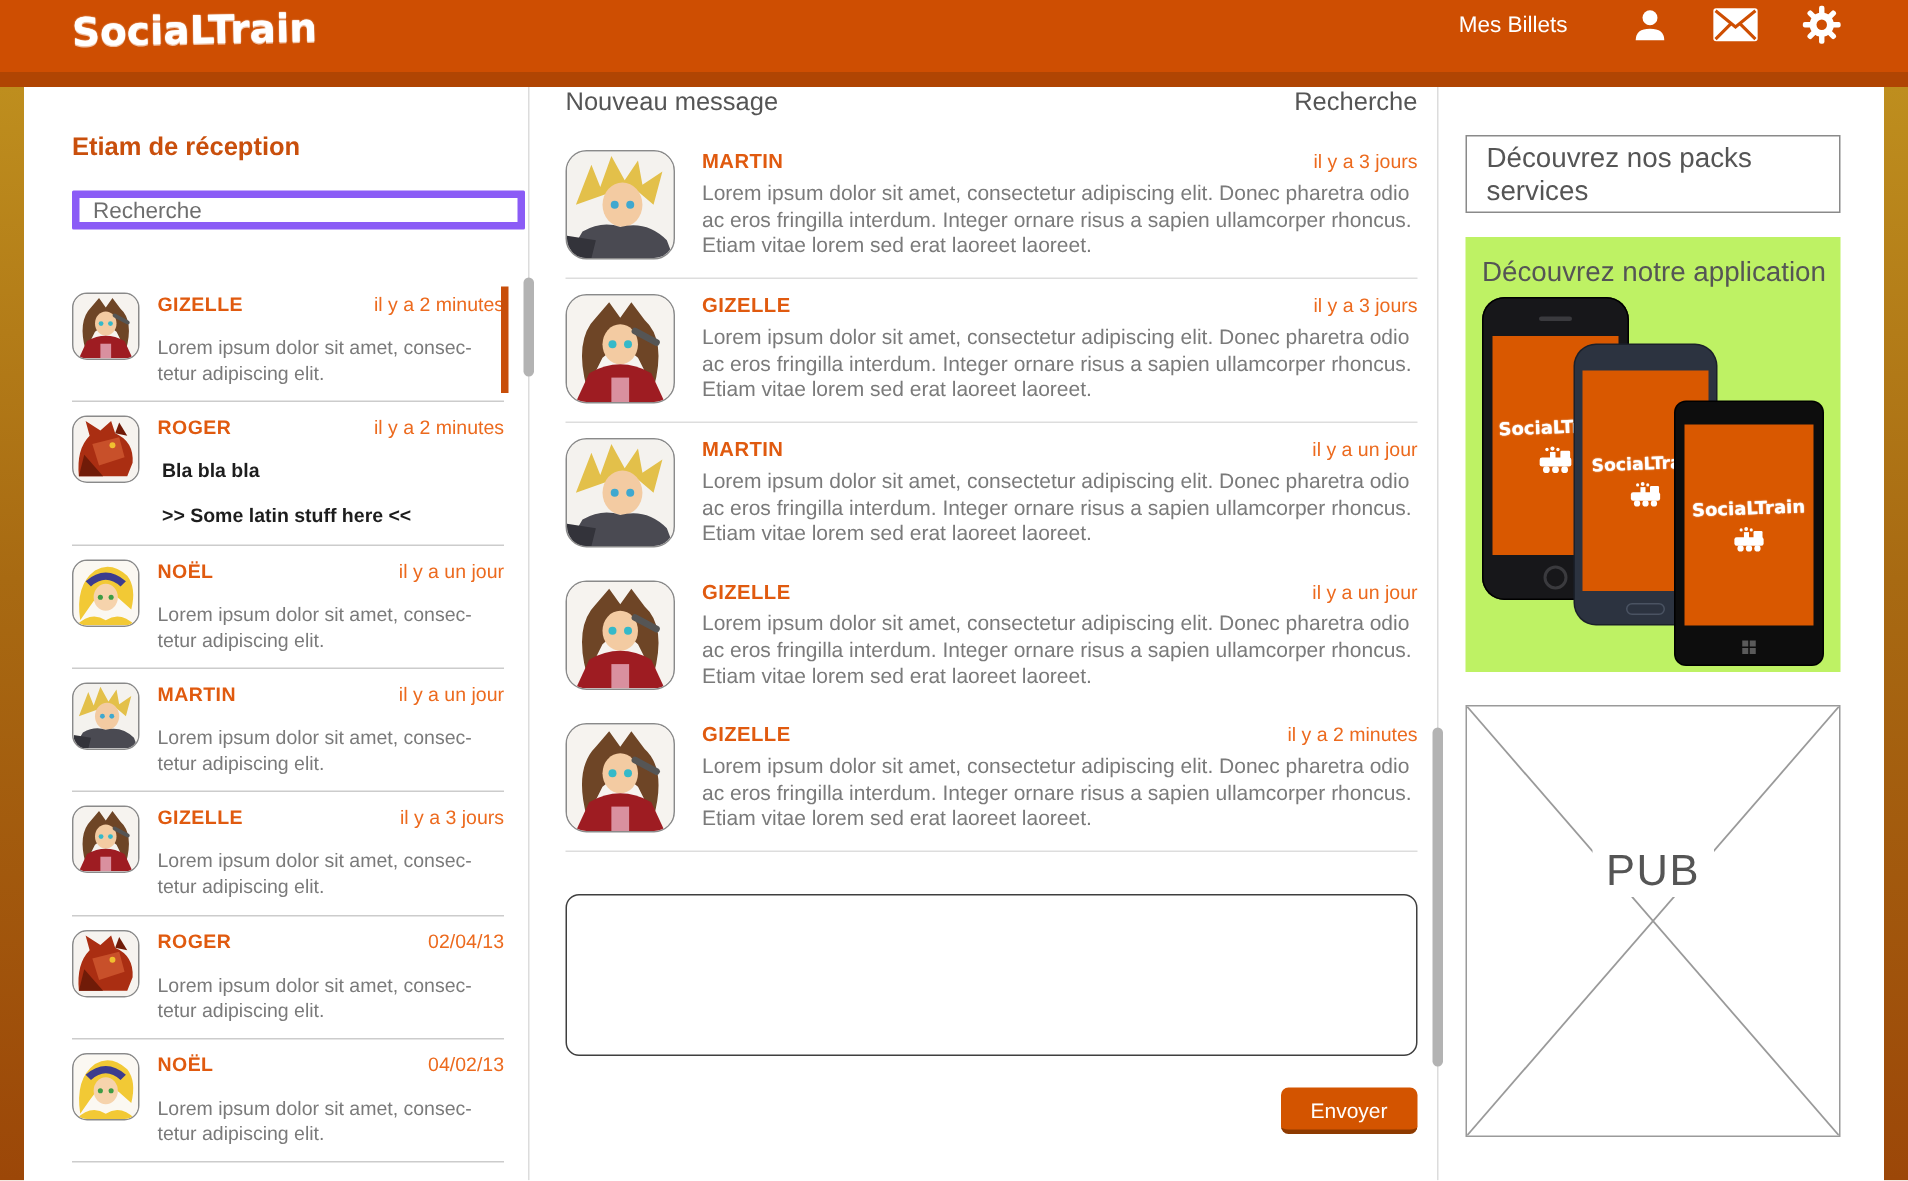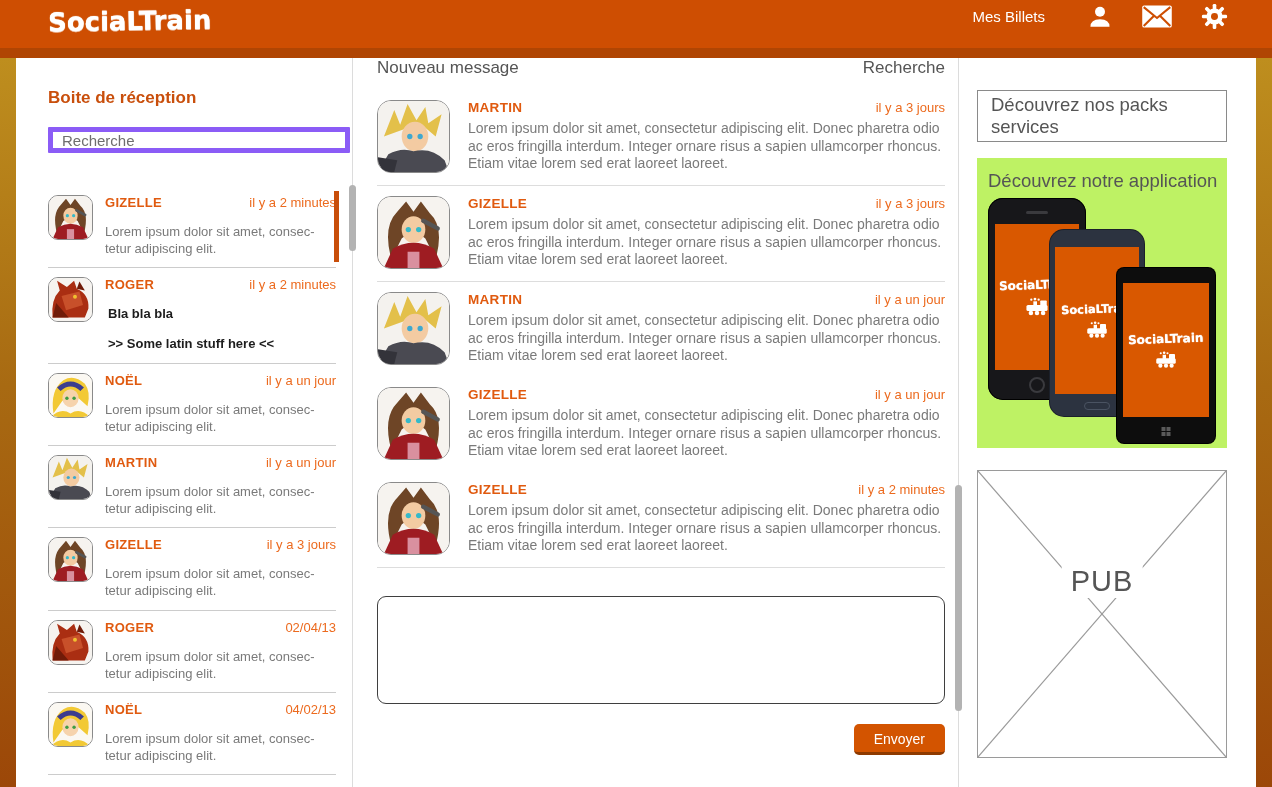--- a/index.html
+++ b/index.html
@@ -198,21 +198,21 @@
           <use href="#i-gear"></use>
         </svg>
     </div>
   </div>
   <div class="topbar-strip"></div>
 
   <div class="band left"></div>
   <div class="band right"></div>
 
   <div class="inbox">
-    <div class="inbox-title">Boite de réception</div>
+    <div class="inbox-title">Etiam de réception</div>
     <input class="search" type="text" placeholder="Recherche" style="">
     <div class="convo-list">
 
       <div class="convo selected">
         <span class="avatar"><svg width="43" height="43">
               <use href="#av-aerith"></use>
             </svg></span>
         <div class="convo-body">
           <div class="convo-top">
             <span class="convo-name">GIZELLE</span>

